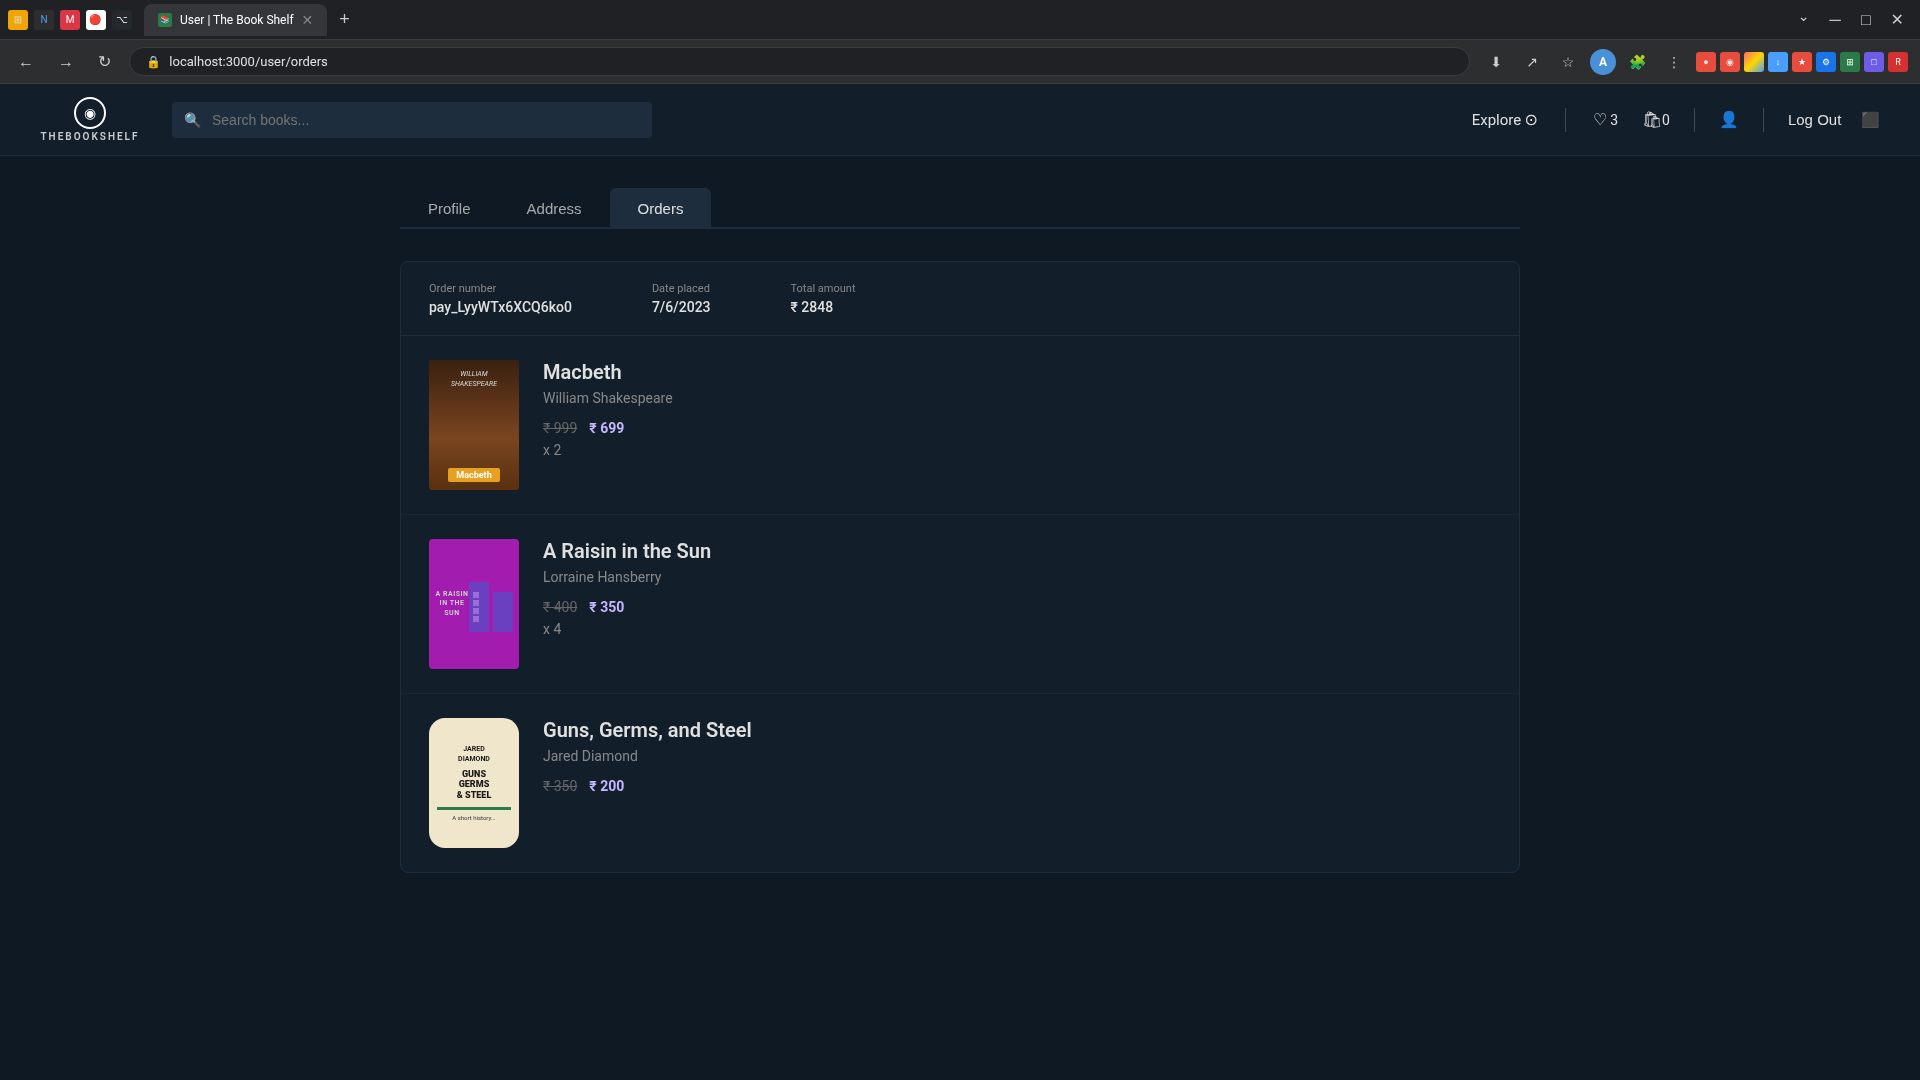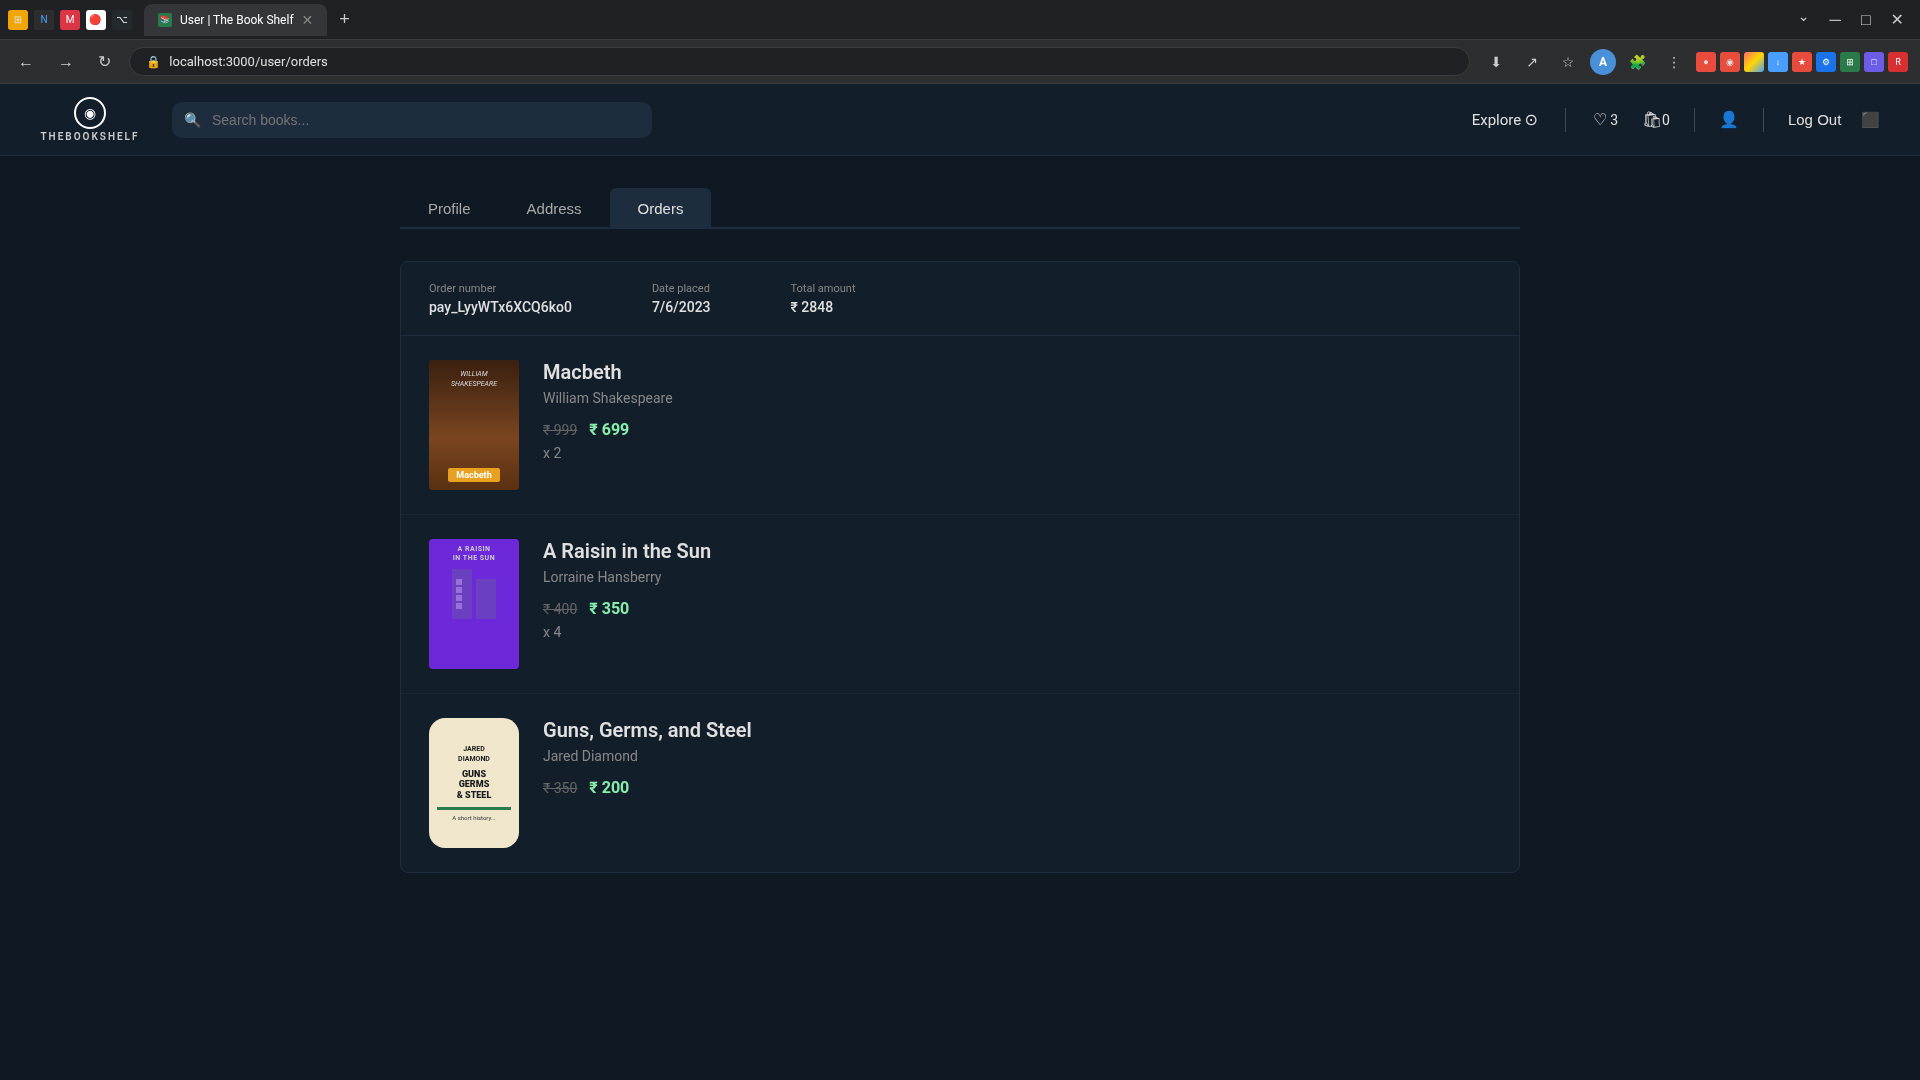--- a/index.html
+++ b/index.html
@@ -205,21 +205,21 @@
 
     .search-bar-container {
       flex: 1;
       max-width: 480px;
     }
 
     .search-bar {
       width: 100%;
       background: #1e2d3d;
       border: none;
-      border-radius: 10px;
+      border-radius: 3px;
       padding: 10px 16px 10px 40px;
       color: #fdba74;
       font-size: 14px;
       outline: none;
     }
 
     .search-bar-wrapper {
       position: relative;
     }
 
@@ -383,23 +383,23 @@
       margin-bottom: 6px;
     }
 
     .price-original {
       font-size: 14px;
       color: #666;
       text-decoration: line-through;
     }
 
     .price-discounted {
-      font-size: 16px;
+      font-size: 14px;
       font-weight: 700;
-      color: #86efac;
+      color: #c4b5fd;
     }
 
     .quantity {
       font-size: 14px;
       color: #888;
     }
 
     
     .macbeth-cover {
       background: #5a3a1a;
@@ -431,28 +431,28 @@
       background: #e8a020;
       color: #fff;
       font-size: 9px;
       font-weight: bold;
       padding: 2px 8px;
       border-radius: 2px;
       text-align: center;
     }
 
     .raisin-cover {
-      background: #6d28d9;
+      background: #a21caf;
       width: 90px;
       height: 130px;
       border-radius: 4px;
       position: relative;
       overflow: hidden;
       display: flex;
-      flex-direction: column;
+      flex-direction: row;
       align-items: center;
       justify-content: flex-start;
       padding: 6px;
     }
 
     .raisin-cover-title {
       font-size: 7px;
       color: #ccc;
       font-weight: bold;
       text-align: center;

